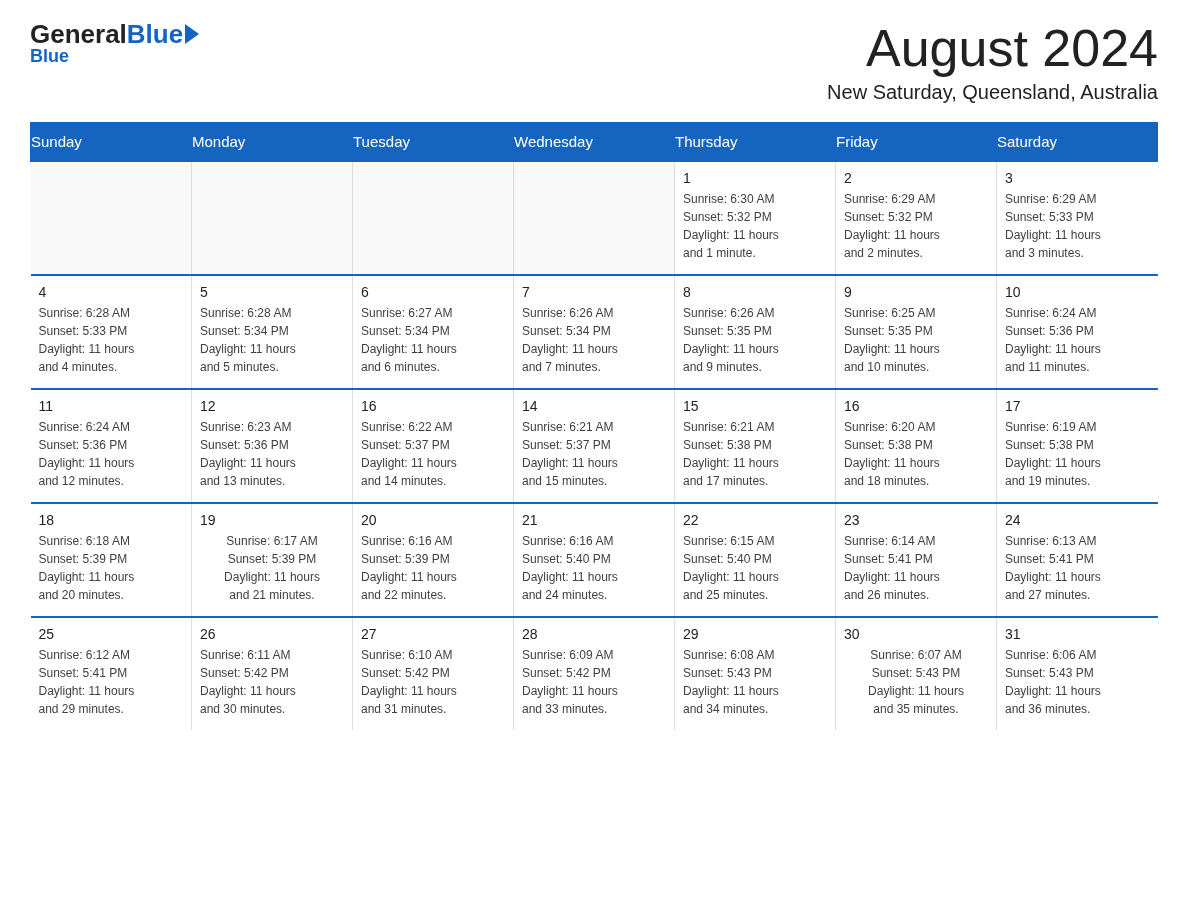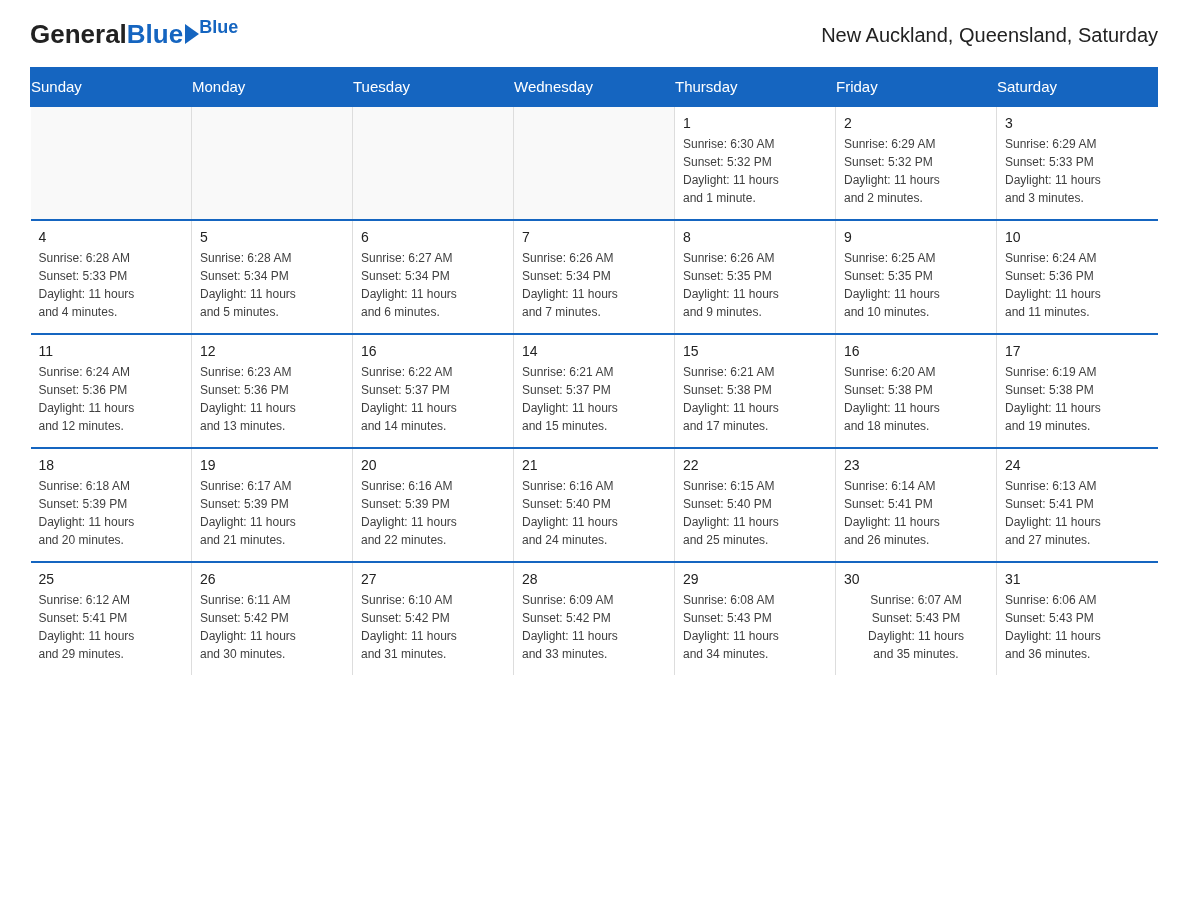--- a/index.html
+++ b/index.html
@@ -10,21 +10,21 @@
       color: #222;
     }
     .header {
       display: flex;
       justify-content: space-between;
       align-items: flex-start;
       margin-bottom: 18px;
     }
     .logo {
       display: flex;
-      flex-direction: row;
+      flex-direction: column;
       align-items: flex-start;
       line-height: 1.1;
     }
     .logo-text {
       font-size: 26px;
       font-weight: bold;
       color: #222;
       display: flex;
       align-items: center;
     }
@@ -112,21 +112,22 @@
 <div class="header">
   <div class="logo">
     <div class="logo-text">
       <span>General</span>
         <span class="blue-part">Blue</span>
         <span class="logo-arrow"></span>
     </div>
     <div class="logo-blue-line">Blue</div>
   </div>
   <div class="title-block">
-    <div class="calendar-subtitle">New Auckland, Queensland, Saturday</div>
+    <div class="calendar-title">August 2024</div>
+    <div class="calendar-subtitle">New Saturday, Queensland, Australia</div>
   </div>
 </div>
 
 <table>
   <thead>
     <tr>
 
     <th>Sunday</th>
         <th>Monday</th>
         <th>Tuesday</th>
@@ -269,21 +270,21 @@
       <tr>
         <td>
           <div class="day-num">18</div>
           <div class="day-info" style="white-space: pre-line;">Sunrise: 6:18 AM
 Sunset: 5:39 PM
 Daylight: 11 hours
 and 20 minutes.</div>
         </td>
         <td>
           <div class="day-num">19</div>
-          <div class="day-info" style="white-space: pre-line;">Sunrise: 6:17 AM
+          <div class="day-info" style="white-space: pre-line; text-align: center;">Sunrise: 6:17 AM
 Sunset: 5:39 PM
 Daylight: 11 hours
 and 21 minutes.</div>
         </td>
         <td>
           <div class="day-num">20</div>
           <div class="day-info" style="white-space: pre-line;">Sunrise: 6:16 AM
 Sunset: 5:39 PM
 Daylight: 11 hours
 and 22 minutes.</div>

